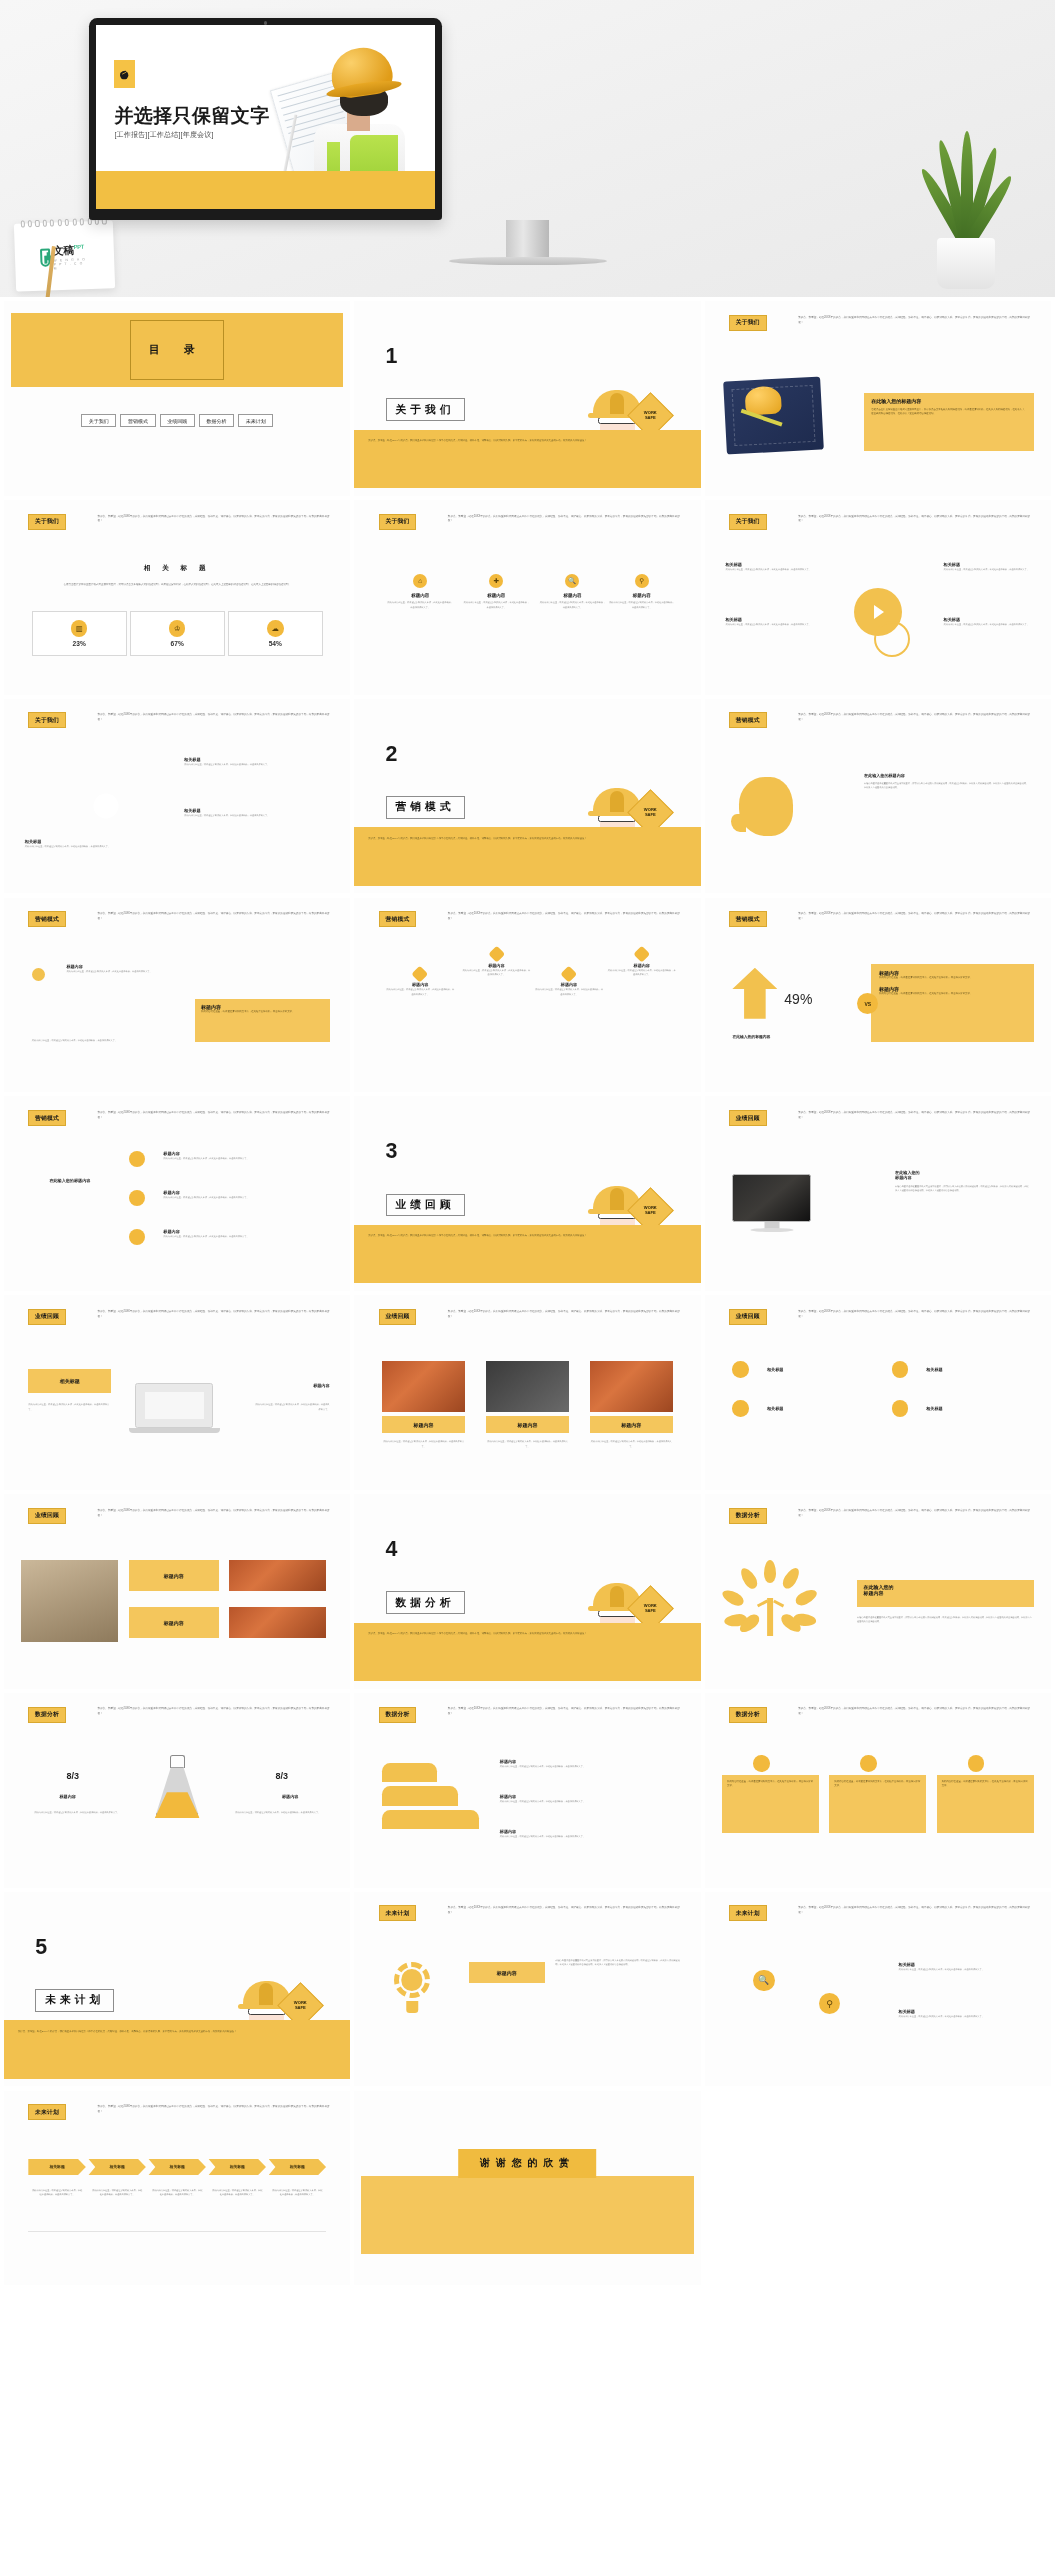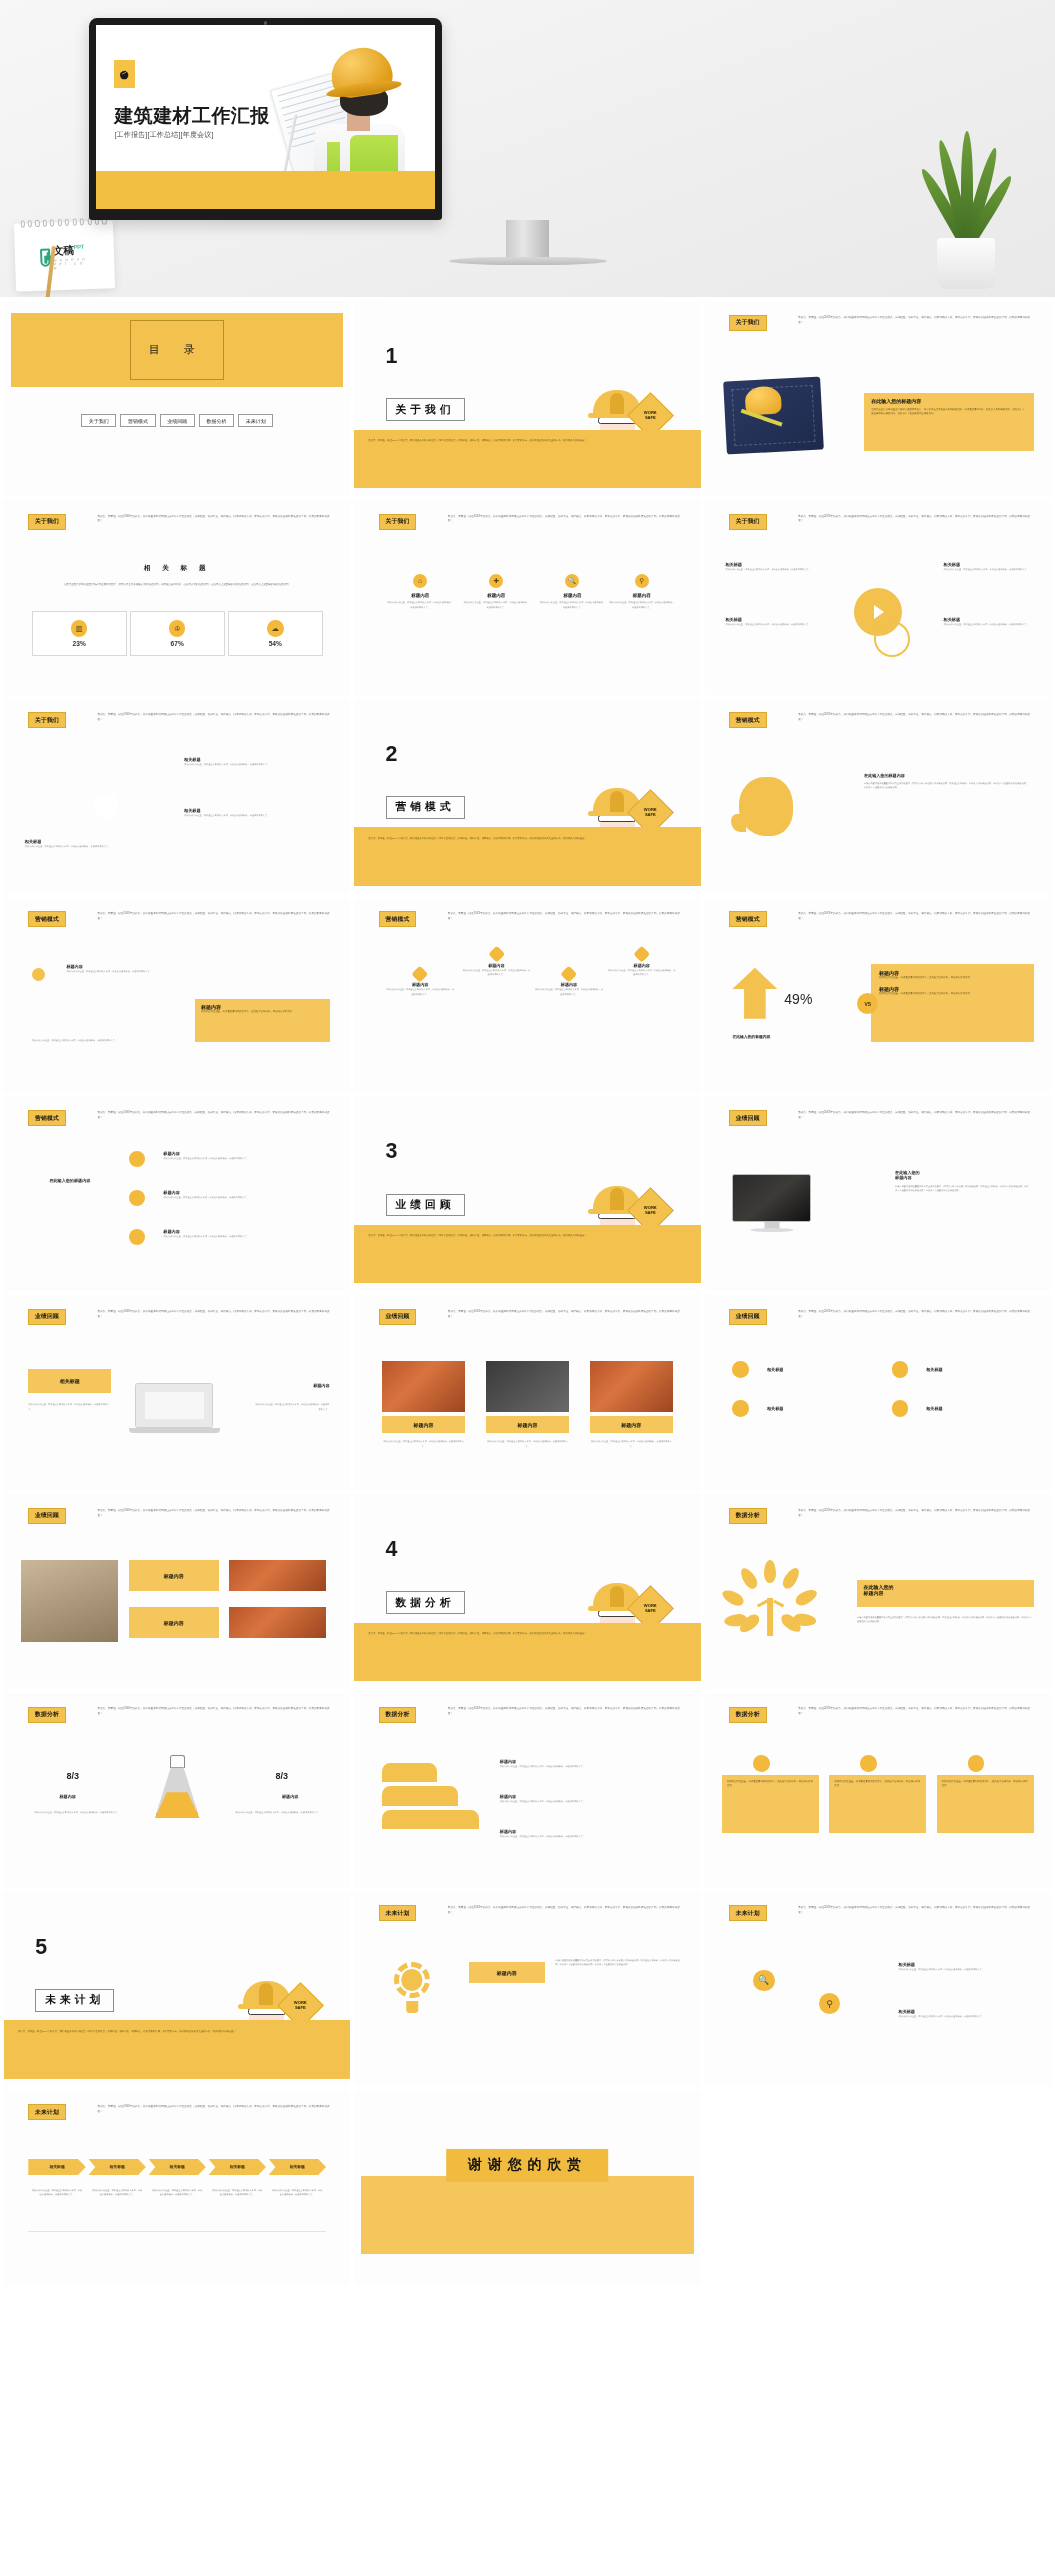--- a/index.html
+++ b/index.html
@@ -297,23 +297,23 @@
   .laptop .base { position:absolute; left:0; top:45px; width:91px; height:5px; background:#d2d2d2; border-radius:0 0 4.1px 4.1px; }
 
   .ring-big { position:absolute; width:48px; height:48px; border-radius:50%; background:#f2c14e; display:flex; align-items:center; justify-content:center; }
   .ring-big:after { content:''; width:0; height:0; border-left:10.7px solid #fff; border-top:7.4px solid transparent; border-bottom:7.4px solid transparent; margin-left:3.3px; }
   .ring-thin { position:absolute; width:36px; height:36px; border-radius:50%; border:2.5px solid #f2c14e; }
 
   .pill { position:absolute; background:#f2c14e; border-radius:1.6px; }
   .smalltitle { font-size:4.1px; font-weight:800; color:#1c1c1c; }
   .smallpara { font-size:2.2px; line-height:1.95; color:#8a8a8a; }
   .thankbox { position:absolute; left:50%; transform:translateX(-50%); background:#f0bb3f;
-              padding:7.4px 21.4px; font-size:14px; font-weight:900; letter-spacing:5.8px; color:#141414; }
+              padding:7.4px 21.4px; font-size:10px; font-weight:900; letter-spacing:5.8px; color:#141414; }
   .contentsband { position:absolute; left:2%; right:2%; top:6%; height:38%; background:#f2c14e; display:flex; align-items:center; justify-content:center; }
-  .contentsbox { border:0.8px solid #b98f23; padding:22px 18px; font-size:10.7px; font-weight:400; letter-spacing:10.7px; color:#131313; }
+  .contentsbox { border:0.8px solid #b98f23; padding:22px 18px; font-size:10.7px; font-weight:700; letter-spacing:10.7px; color:#131313; }
   .navrow { position:absolute; left:4%; right:4%; top:58%; display:flex; gap:4.1px; justify-content:center; }
   .navbtn { border:0.8px solid #9a9a9a; padding:2.5px 6.6px; font-size:5px; color:#1c1c1c; background:#fff; white-space:nowrap; }
   .blueprint { position:absolute; width:97px; height:73px; background:linear-gradient(145deg,#2b3a63,#1d2a4d); border-radius:3.3px; transform:rotate(-3deg); }
   .blueprint:after { content:''; position:absolute; left:8.2px; top:8.2px; right:8.2px; bottom:8.2px; border:0.8px dashed rgba(255,255,255,.22); }
   .bp-hat { position:absolute; left:21.4px; top:6.6px; width:36px; height:28px; background:radial-gradient(ellipse at 35% 30%,#ffd167,#e3a11a); border-radius:50% 50% 28% 28%; }
   .bp-ruler { position:absolute; left:15px; top:36px; width:43px; height:4.1px; background:#d8d14a; transform:rotate(22deg); }
 </style>
 </head>
 <body>
 
@@ -347,21 +347,21 @@
   <div class="monitor">
     <div class="monitor-cam"></div>
     <div class="monitor-screen">
       <div class="s1-logo">
         <svg viewBox="0 0 24 24">
           <circle cx="12" cy="14" r="8" fill="#1b1b1b"></circle>
           <path d="M4 11 L14 5 L17 9 L6 14 Z" fill="#1b1b1b"></path>
           <path d="M8 12 L16 8" stroke="#f5c245" stroke-width="1.4"></path>
         </svg>
       </div>
-      <div class="s1-title">建筑建材工作汇报</div>
+      <div class="s1-title">并选择只保留文字</div>
       <div class="s1-sub">[工作报告][工作总结][年度会议]</div>
 
       <div class="worker-photo">
         <div class="wp-paper">
             <i></i>
             <i></i>
             <i></i>
             <i></i>
             <i></i>
             <i></i>

